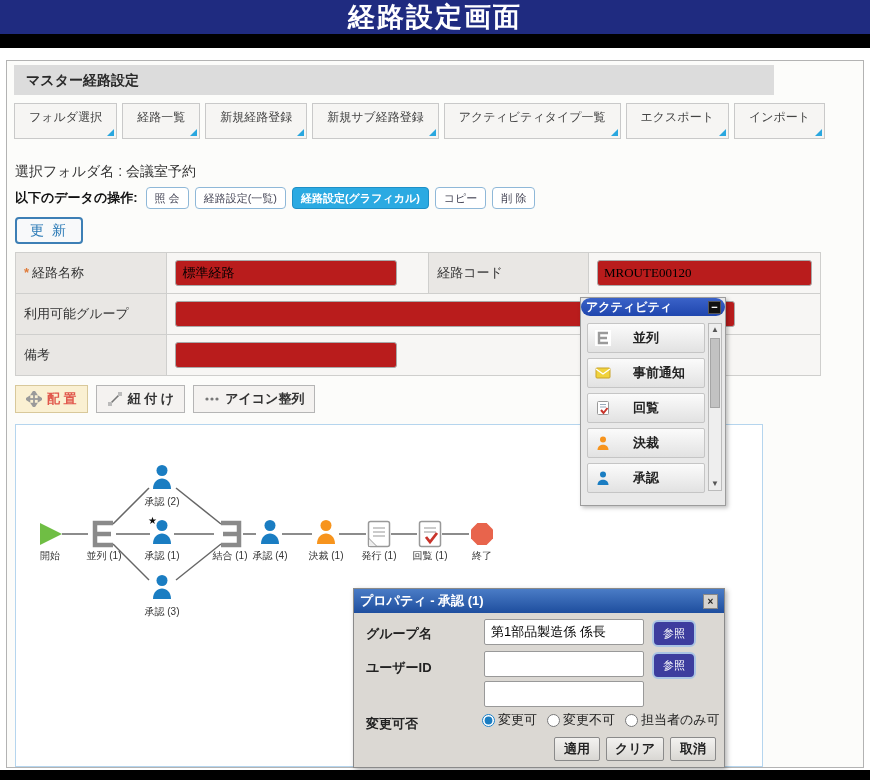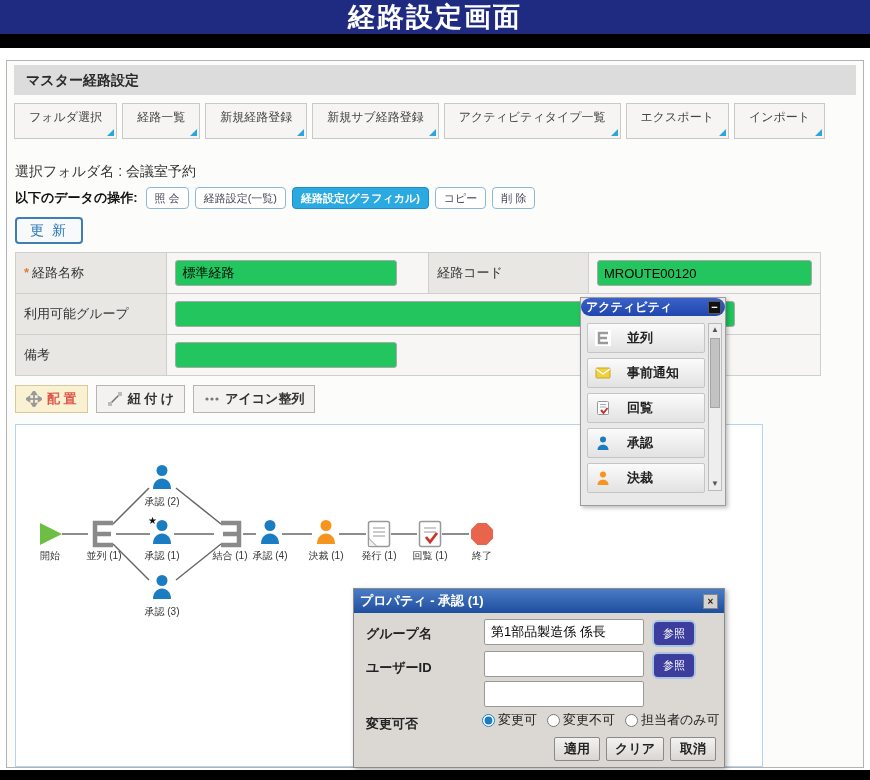--- a/index.html
+++ b/index.html
@@ -9,21 +9,21 @@
 
   
   .banner { position:absolute; left:0; top:0; width:870px; height:34px; background:#1f2b80; color:#fff;
             font-size:27px; font-weight:bold; text-align:center; line-height:34px; letter-spacing:2px; }
   .bar-black-top { position:absolute; left:0; top:34px; width:870px; height:14px; background:#000; }
   .bar-black-bottom { position:absolute; left:0; top:770px; width:870px; height:10px; background:#000; }
 
   
   .panel { position:absolute; left:6px; top:60px; width:858px; height:708px; background:#fcfcfa;
            border:1px solid #b3b3b3; }
-  .panel-header { position:absolute; left:7px; top:4px; width:842px; height:30px; background:#dcdcdc;
+  .panel-header { position:absolute; left:7px; top:4px; width:760px; height:30px; background:#dcdcdc;
                   font-size:14px; font-weight:bold; color:#2a2a2a; line-height:30px; padding-left:12px; }
 
   
   .tabs { position:absolute; left:7px; top:42px; display:flex; gap:5px; }
   .tab { position:relative; height:36px; background:#f6f5f3; border:1px solid #c9c9c9; color:#444;
          font-size:12px; display:flex; align-items:flex-end; justify-content:center; padding:12px 14px; cursor:pointer; }
   .tab-tri { position:absolute; right:2px; bottom:2px; width:0; height:0;
              border-style:solid; border-width:0 0 7px 7px; border-color:transparent transparent #2aa7df transparent; }
 
   
@@ -37,32 +37,32 @@
                 border:2px solid #3d7fb5; border-radius:4px; color:#2878b5; font-size:14px; display:flex;
                 align-items:center; cursor:pointer; letter-spacing:2px; }
 
   
   .form-table { position:absolute; left:8px; top:191px; width:806px; border:1px solid #c9c9c9;
                 border-collapse:collapse; background:#f7f6f4; }
   .form-table td { border:1px solid #cfcfcd; height:41px; font-size:13px; color:#333; padding:0 8px; }
   .lbl-cell { background:#e9e7e4; width:152px; }
   .req-mark { color:#e07b39; margin-right:3px; font-weight:bold; }
   .tin { height:26px; border:1px solid #a9a9a9; border-radius:3px; font-size:13px; padding:0 6px;
-         font-family:Liberation Sans, sans-serif; background:#22c55e; }
+         font-family:Liberation Serif, serif; background:#b91c1c; }
 
   
   .palette { position:absolute; left:573px; top:236px; width:146px; background:#e9e9e9;
              border:1px solid #9c9c9c; box-shadow:2px 2px 4px rgba(0,0,0,.25); z-index:30; }
   .palette-title { height:18px; background:linear-gradient(#3a62c8,#1f46ae); color:#fff; font-size:12px;
                    font-weight:bold; padding:1px 4px 0 5px; display:flex; align-items:center;border-radius:9px; }
   .palette-min { margin-left:auto; width:13px; height:13px; background:#111; color:#fff; font-size:11px;
                  line-height:11px; text-align:center; border:1px solid #555; cursor:pointer; }
   .palette-body { position:relative; padding:7px 20px 7px 6px; }
   .pal-item { height:30px; margin-bottom:5px; background:linear-gradient(#fbfbfb,#e2e2e2); border:1px solid #c5c5c5;
-              border-radius:2px; display:flex; align-items:center; gap:16px; padding:11px 7px; font-size:13px;
+              border-radius:2px; display:flex; align-items:center; gap:22px; padding:11px 7px; font-size:13px;
               font-weight:bold; color:#222; cursor:pointer; }
   .pal-item:last-child { margin-bottom:0; }
   .pal-scroll { position:absolute; right:3px; top:7px; width:14px; height:168px; background:#eee;
                 border:1px solid #bbb; font-size:8px; color:#555; }
   .pal-scroll .arr { position:absolute; left:0; width:12px; height:12px; text-align:center; line-height:12px; cursor:pointer; }
   .pal-scroll .thumb { position:absolute; left:1px; top:14px; width:10px; height:70px; background:#c2c2c2;
                        border:1px solid #a5a5a5; cursor:pointer; }
 
   
   .wf-toolbar { position:absolute; left:8px; top:324px; display:flex; gap:8px; }
@@ -298,31 +298,31 @@
         <div class="pal-item">
           <svg class="icon16" viewBox="0 0 16 16">
               <rect x="2.5" y="1.5" width="11" height="13" rx="1" fill="#fff" stroke="#999"></rect>
               <path d="M5,4.5 h6 M5,7 h6" stroke="#9ab" stroke-width="1.2"></path>
               <path d="M6,10 l2.5,3 l4,-5" stroke="#c9342b" stroke-width="2" fill="none"></path>
             </svg>
           <span>回覧</span>
         </div>
         <div class="pal-item">
           <svg class="icon16" viewBox="0 0 16 16">
+              <circle cx="8" cy="4.5" r="3" fill="#f7941d"></circle>
+              <path d="M2.5,15 C2.5,8 13.5,8 13.5,15 Z" fill="#f7941d"></path>
+            </svg>
+          <span>決裁</span>
+        </div>
+        <div class="pal-item">
+          <svg class="icon16" viewBox="0 0 16 16">
               <circle cx="8" cy="4.5" r="3" fill="#1a7dc2"></circle>
               <path d="M2.5,15 C2.5,8 13.5,8 13.5,15 Z" fill="#1a7dc2"></path>
             </svg>
           <span>承認</span>
-        </div>
-        <div class="pal-item">
-          <svg class="icon16" viewBox="0 0 16 16">
-              <circle cx="8" cy="4.5" r="3" fill="#f7941d"></circle>
-              <path d="M2.5,15 C2.5,8 13.5,8 13.5,15 Z" fill="#f7941d"></path>
-            </svg>
-          <span>決裁</span>
         </div>
         <div class="pal-scroll">
           <span class="arr" style="top:0;">▲</span>
           <span class="thumb"></span>
           <span class="arr" style="bottom:0;">▼</span>
         </div>
       </div>
     </div>
 
     <div class="dialog">

